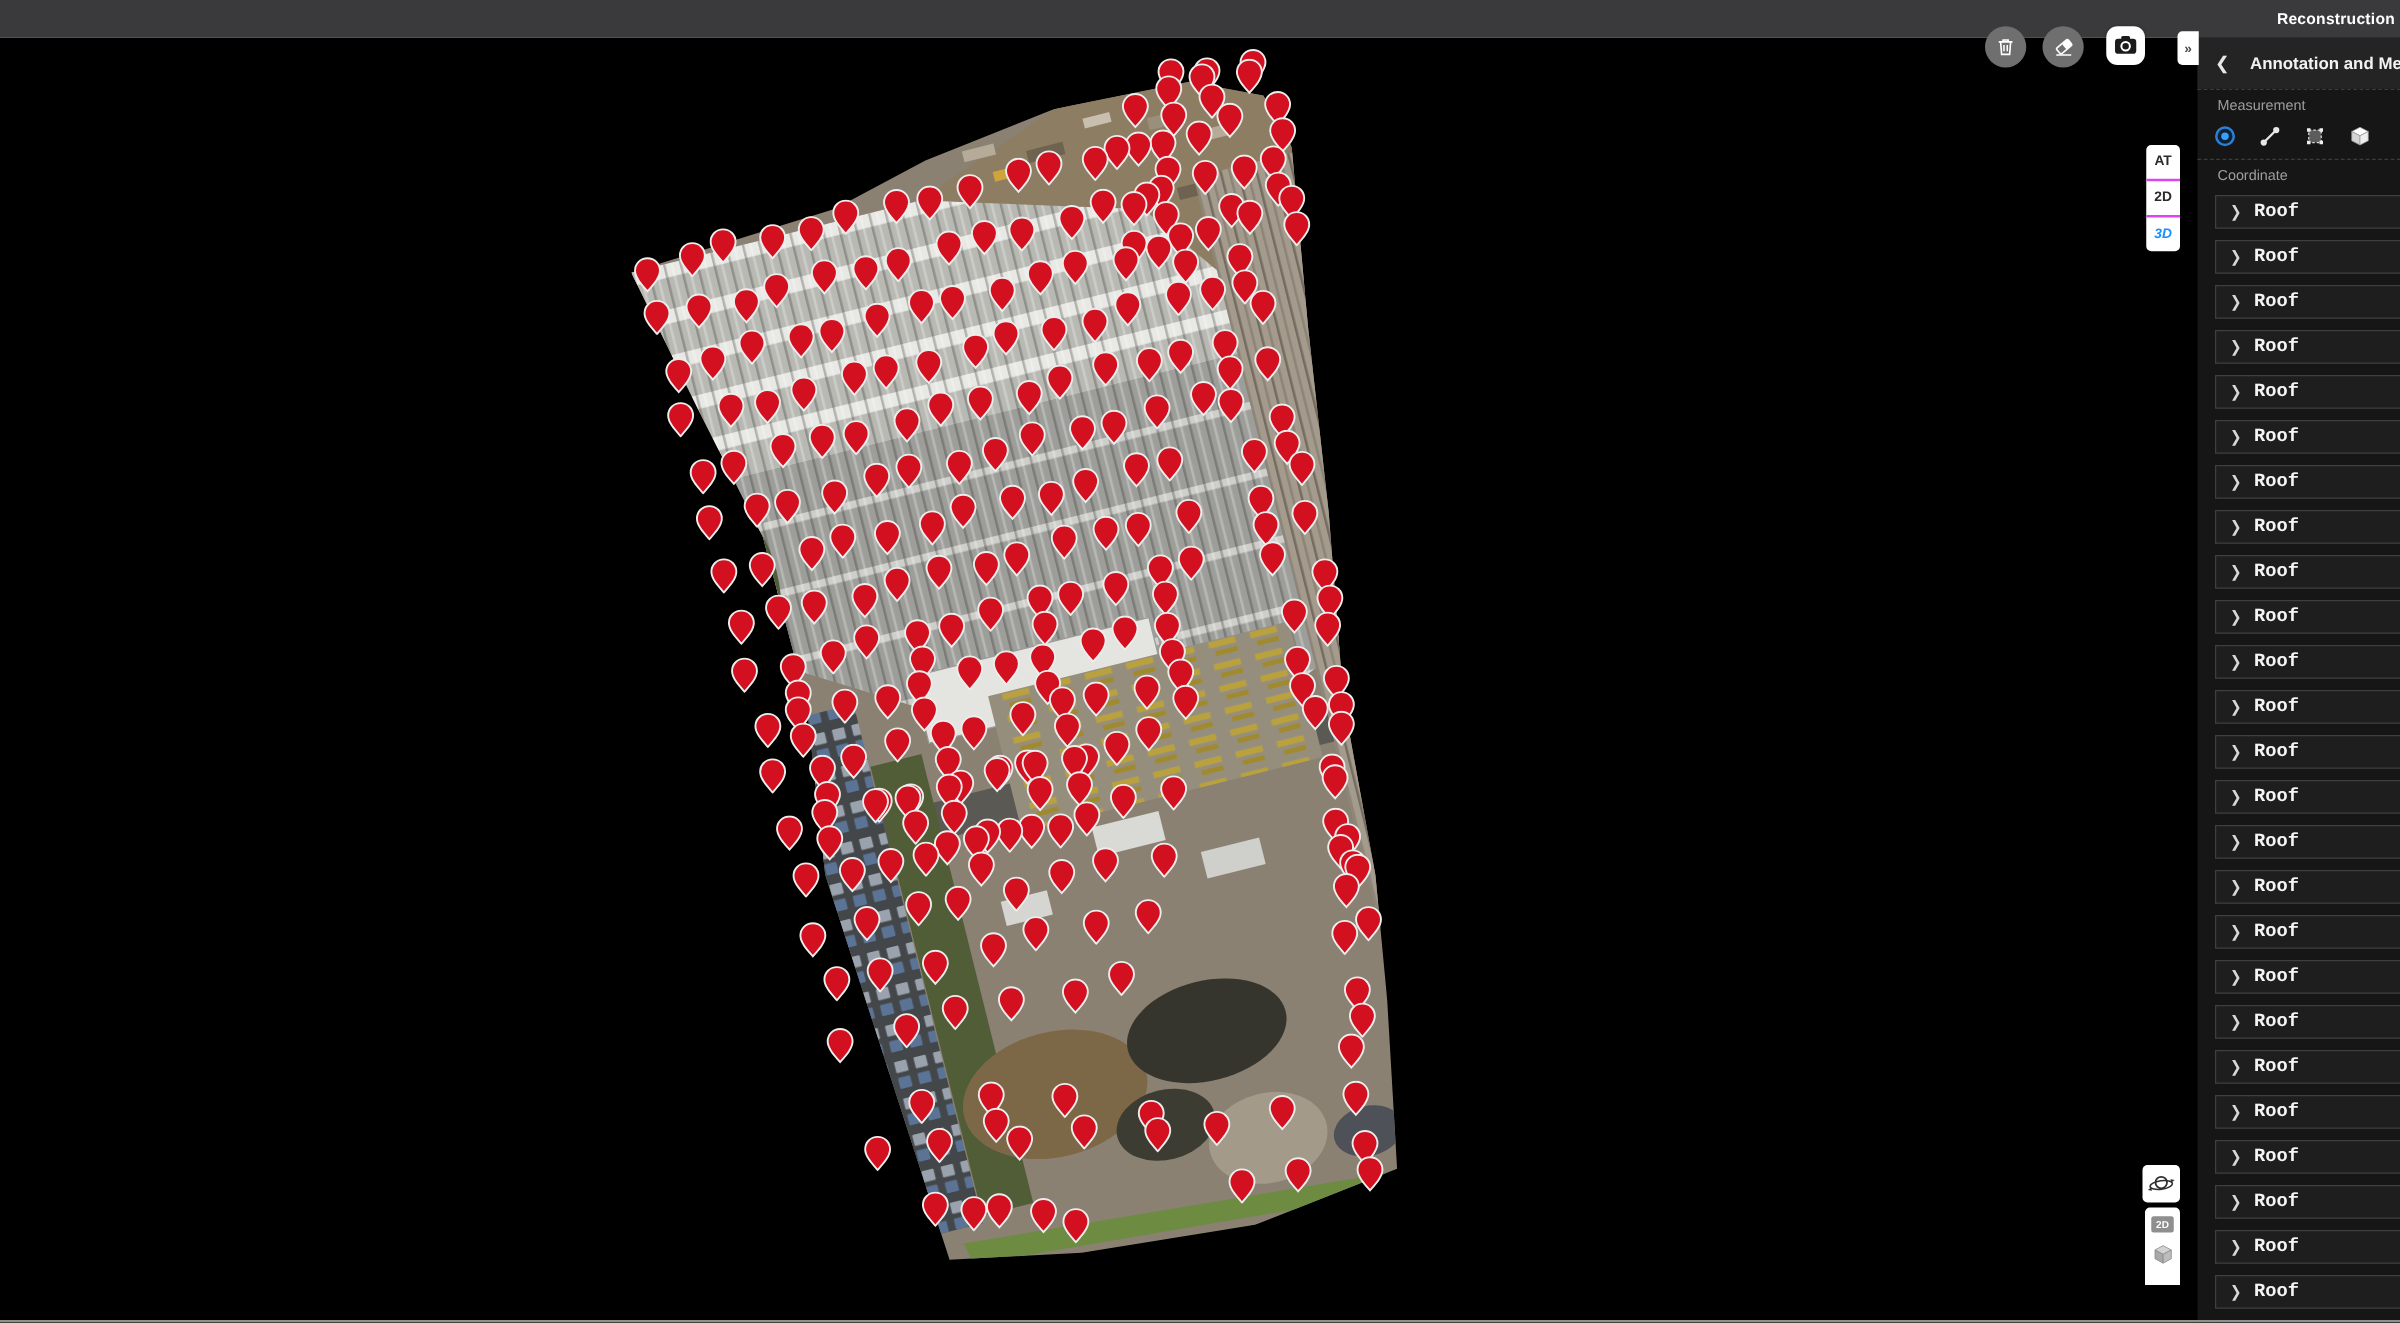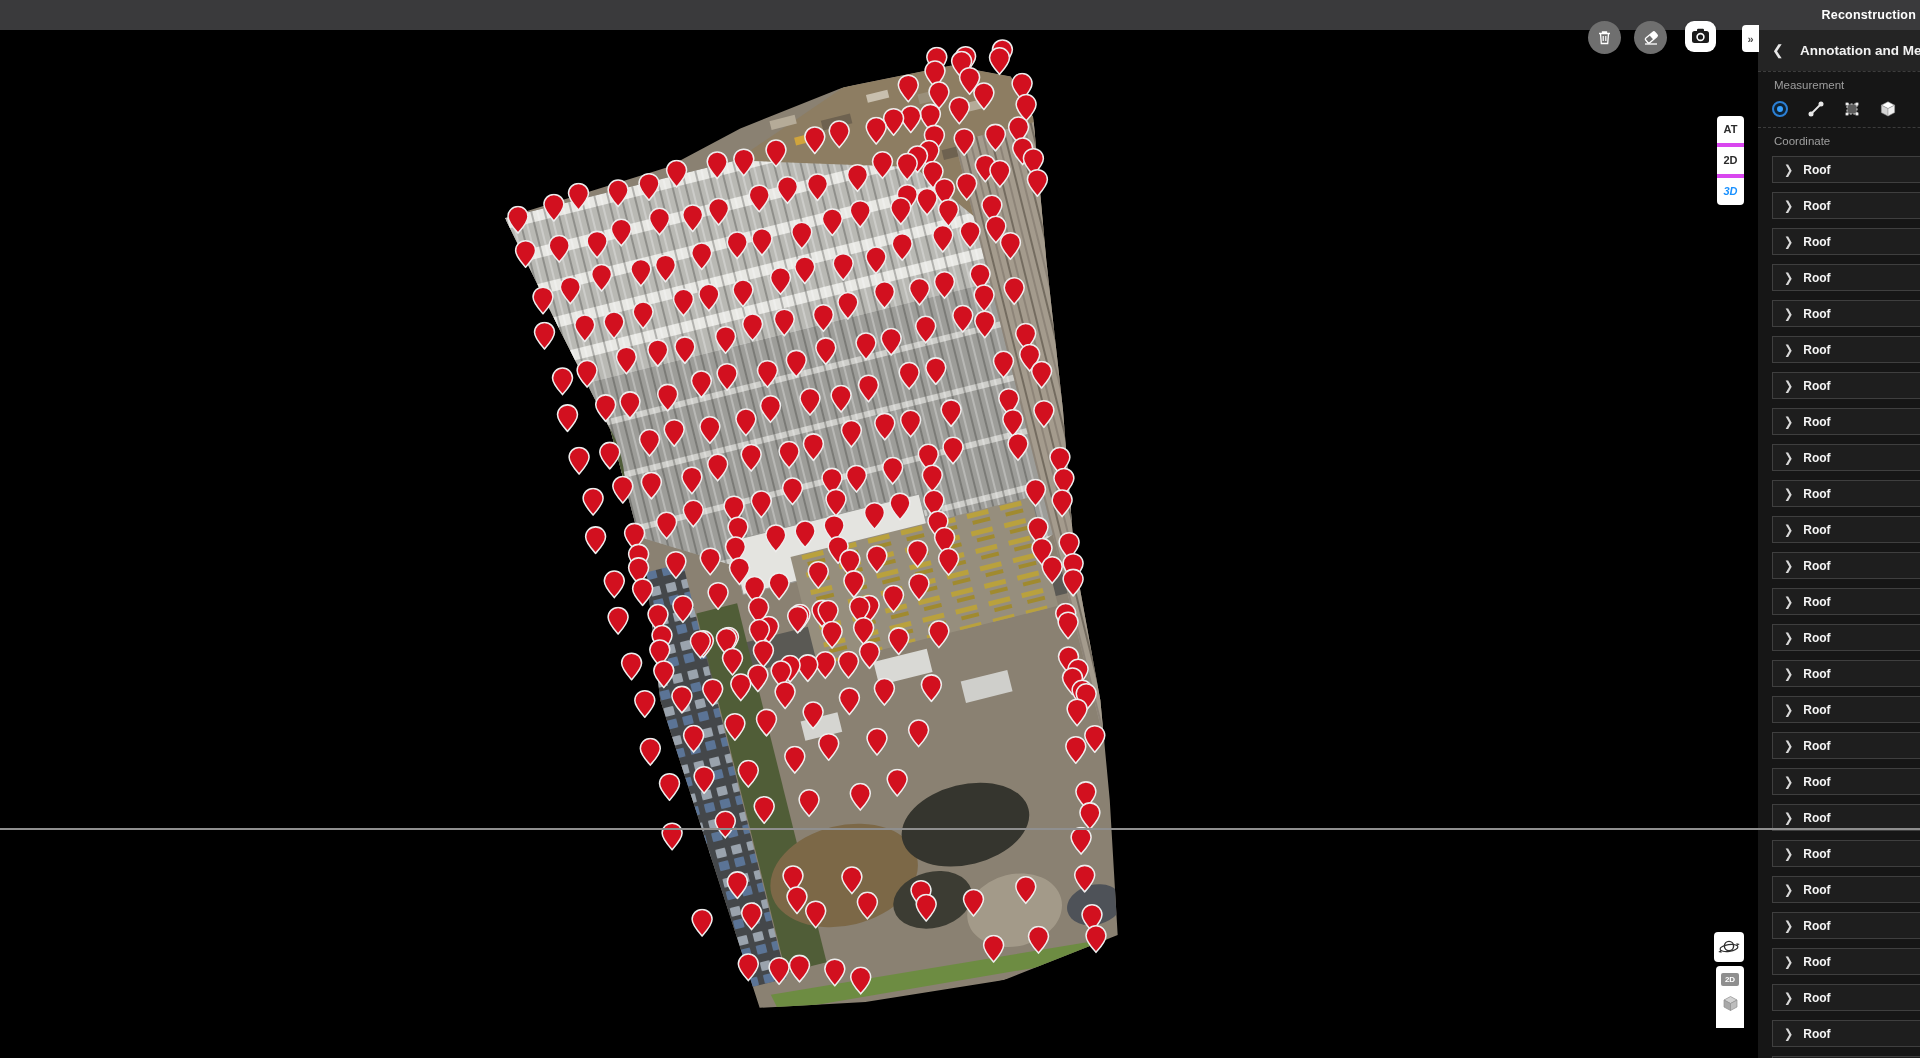--- a/index.html
+++ b/index.html
@@ -1,17 +1,17 @@
 <!DOCTYPE html>
 <html><head>
 <meta charset="utf-8">
 <style>
   html,body{margin:0;padding:0;background:#000;width:1920px;height:1058px;overflow:hidden;
     font-family:"Liberation Sans","DejaVu Sans",sans-serif;-webkit-font-smoothing:antialiased;}
-  .app{position:relative;width:1920px;height:830px;background:#bef264;}
+  .app{position:relative;width:1920px;height:1058px;background:#bef264;}
 
   
   .topbar{position:absolute;left:0;top:0;width:1920px;height:30px;background:#3a3a3c;z-index:40;}
   .topbar-title{position:absolute;right:4px;top:0;height:30px;line-height:30px;color:#ffffff;
     font-size:12.5px;font-weight:bold;letter-spacing:.2px;}
 
   
   .viewport{position:absolute;left:0;top:30px;width:1920px;height:1028px;background:#000;overflow:hidden;}
   .map-svg{position:absolute;left:0;top:-30px;width:1920px;height:1058px;}
 
@@ -22,21 +22,21 @@
   .btn-eraser{left:1634px;top:21px;}
   .btn-camera{left:1685px;top:21px;width:31px;height:31px;border-radius:9px;background:#ffffff;box-shadow:0 1px 3px rgba(0,0,0,.4);}
   .collapse-tab{position:absolute;left:1742px;top:25px;width:17px;height:27px;background:#ffffff;
     border-radius:4px 0 0 4px;display:flex;align-items:center;justify-content:center;
     color:#4a4a4a;font-size:11px;font-weight:bold;z-index:46;cursor:pointer;}
 
   
   .view-toggle{position:absolute;left:1717px;top:116px;width:27px;background:#ffffff;border-radius:4px;
     box-shadow:0 1px 3px rgba(0,0,0,.5);z-index:45;overflow:hidden;}
   .view-cell{height:27px;line-height:27px;text-align:center;font-size:11px;font-weight:bold;color:#2b2b2b;
-    border-bottom:4px solid #d946ef;cursor:pointer;}
+    border-bottom:2px solid #d946ef;cursor:pointer;}
   .view-cell:last-child{border-bottom:none;font-style:italic;}
   .view-cell.active{color:#1890ff;}
 
   
   .orbit-btn{position:absolute;left:1714px;top:932px;width:30px;height:30px;background:#ffffff;border-radius:4px;
     box-shadow:0 1px 3px rgba(0,0,0,.5);display:flex;align-items:center;justify-content:center;z-index:45;cursor:pointer;}
   .layer-panel{position:absolute;left:1716px;top:966px;width:28px;height:62px;background:#ffffff;border-radius:4px 4px 0 0;
     box-shadow:0 1px 3px rgba(0,0,0,.5);display:flex;flex-direction:column;align-items:center;z-index:45;}
   .badge-2d{margin-top:7px;width:18px;height:13px;background:#8f8f8f;border-radius:2px;color:#ffffff;
     font-size:8px;font-weight:bold;text-align:center;line-height:13px;cursor:pointer;}
@@ -50,21 +50,21 @@
   .sb-title{position:absolute;left:42px;top:0;height:41px;line-height:41px;color:#f2f2f2;
     font-size:13.5px;font-weight:bold;white-space:nowrap;}
   .sb-div{border-top:1px dashed #3c3c3c;}
   .sb-section-label{padding:7px 0 2px 16px;color:#9e9e9e;font-size:11.5px;}
   .measure-row{display:flex;align-items:center;padding:6px 0 8px 10px;gap:12px;}
   .measure-tool{width:24px;height:20px;display:flex;align-items:center;justify-content:center;cursor:pointer;}
   .coord-list{margin-top:7px;}
   .coord-row{position:relative;margin:0 0 9px 14px;width:330px;height:25px;background:#1e1e1e;
     border:1px solid #3f3f3f;display:flex;align-items:center;cursor:pointer;}
   .coord-chev{margin-left:11px;color:#d8d8d8;font-size:11px;font-weight:bold;transform:scaleY(1.15);}
-  .coord-label{margin-left:10px;color:#f5f5f5;font-size:12px;font-weight:bold;}
+  .coord-label{margin-left:10px;color:#f5f5f5;font-size:15px;font-weight:bold;font-family:Liberation Mono, monospace;}
 
   .bottom-line{position:absolute;left:0;bottom:0;width:1920px;height:2px;background:#8f8f8f;z-index:60;}
 </style>
 </head>
 <body>
 
 <div class="app">
 
   <div class="topbar">
     <div class="topbar-title">Reconstruction</div>

